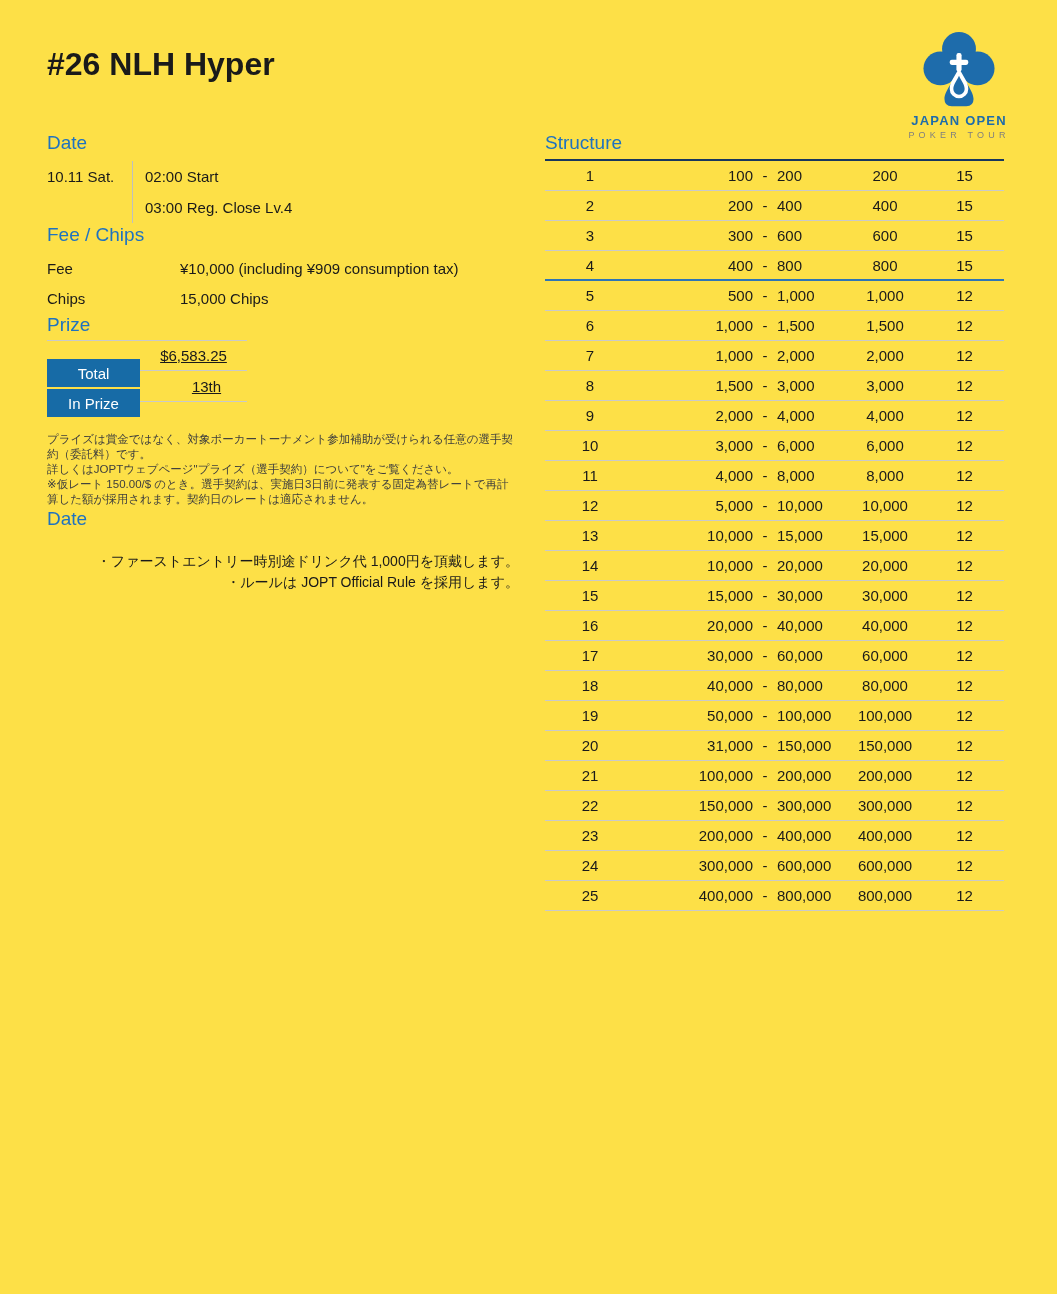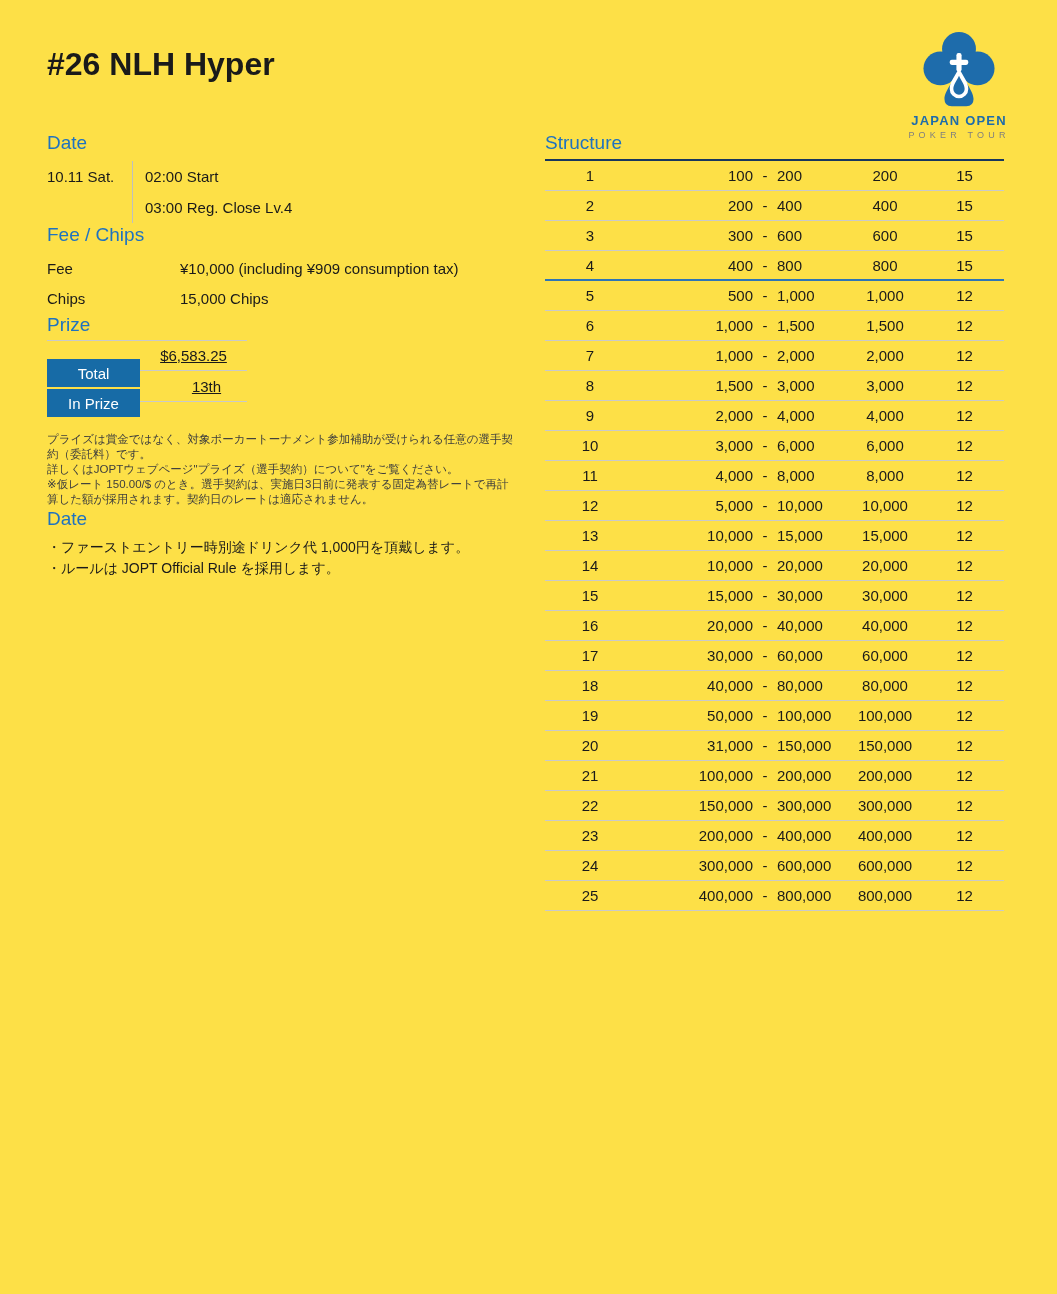--- a/index.html
+++ b/index.html
@@ -49,21 +49,21 @@
   .prize-label{width:93px;height:28px;background:var(--accent);color:#fff;display:flex;align-items:center;justify-content:center;font-size:15px;margin-top:18px;}
   .prize-value{flex:1;display:flex;align-items:center;justify-content:center;font-size:15px;border-bottom:1px solid var(--border-gray);text-decoration:underline;}
   .prize-row:last-child .prize-value{border-bottom:none;padding-left:26px;}
 
   
   .disclaimer{margin-top:30px;width:472px;font-size:11.5px;line-height:15px;color:#3d3d3d;}
   .disclaimer p{margin:0;}
 
   
   .sec-note{margin-top:46px;}
-  .note-items{margin-top:6px;font-size:14px;line-height:21px;}
+  .note-items{margin-top:20px;font-size:14px;line-height:21px;text-align:right;}
 
   
   .stable{margin-top:4px;border-top:2px solid var(--navy);}
   .sheader{display:flex;height:28px;background:var(--accent);color:#fff;font-size:15px;align-items:center;}
   .h-level{width:90px;padding-left:11px;}
   .h-blinds{width:210px;text-align:center;}
   .h-ante{width:80px;text-align:center;}
   .h-min{width:79px;text-align:center;}
   .srow{display:flex;height:30px;align-items:center;font-size:15px;border-bottom:1px solid var(--border-gray);}
   .srow.reg-close{border-bottom:2px solid var(--sep-blue);}

